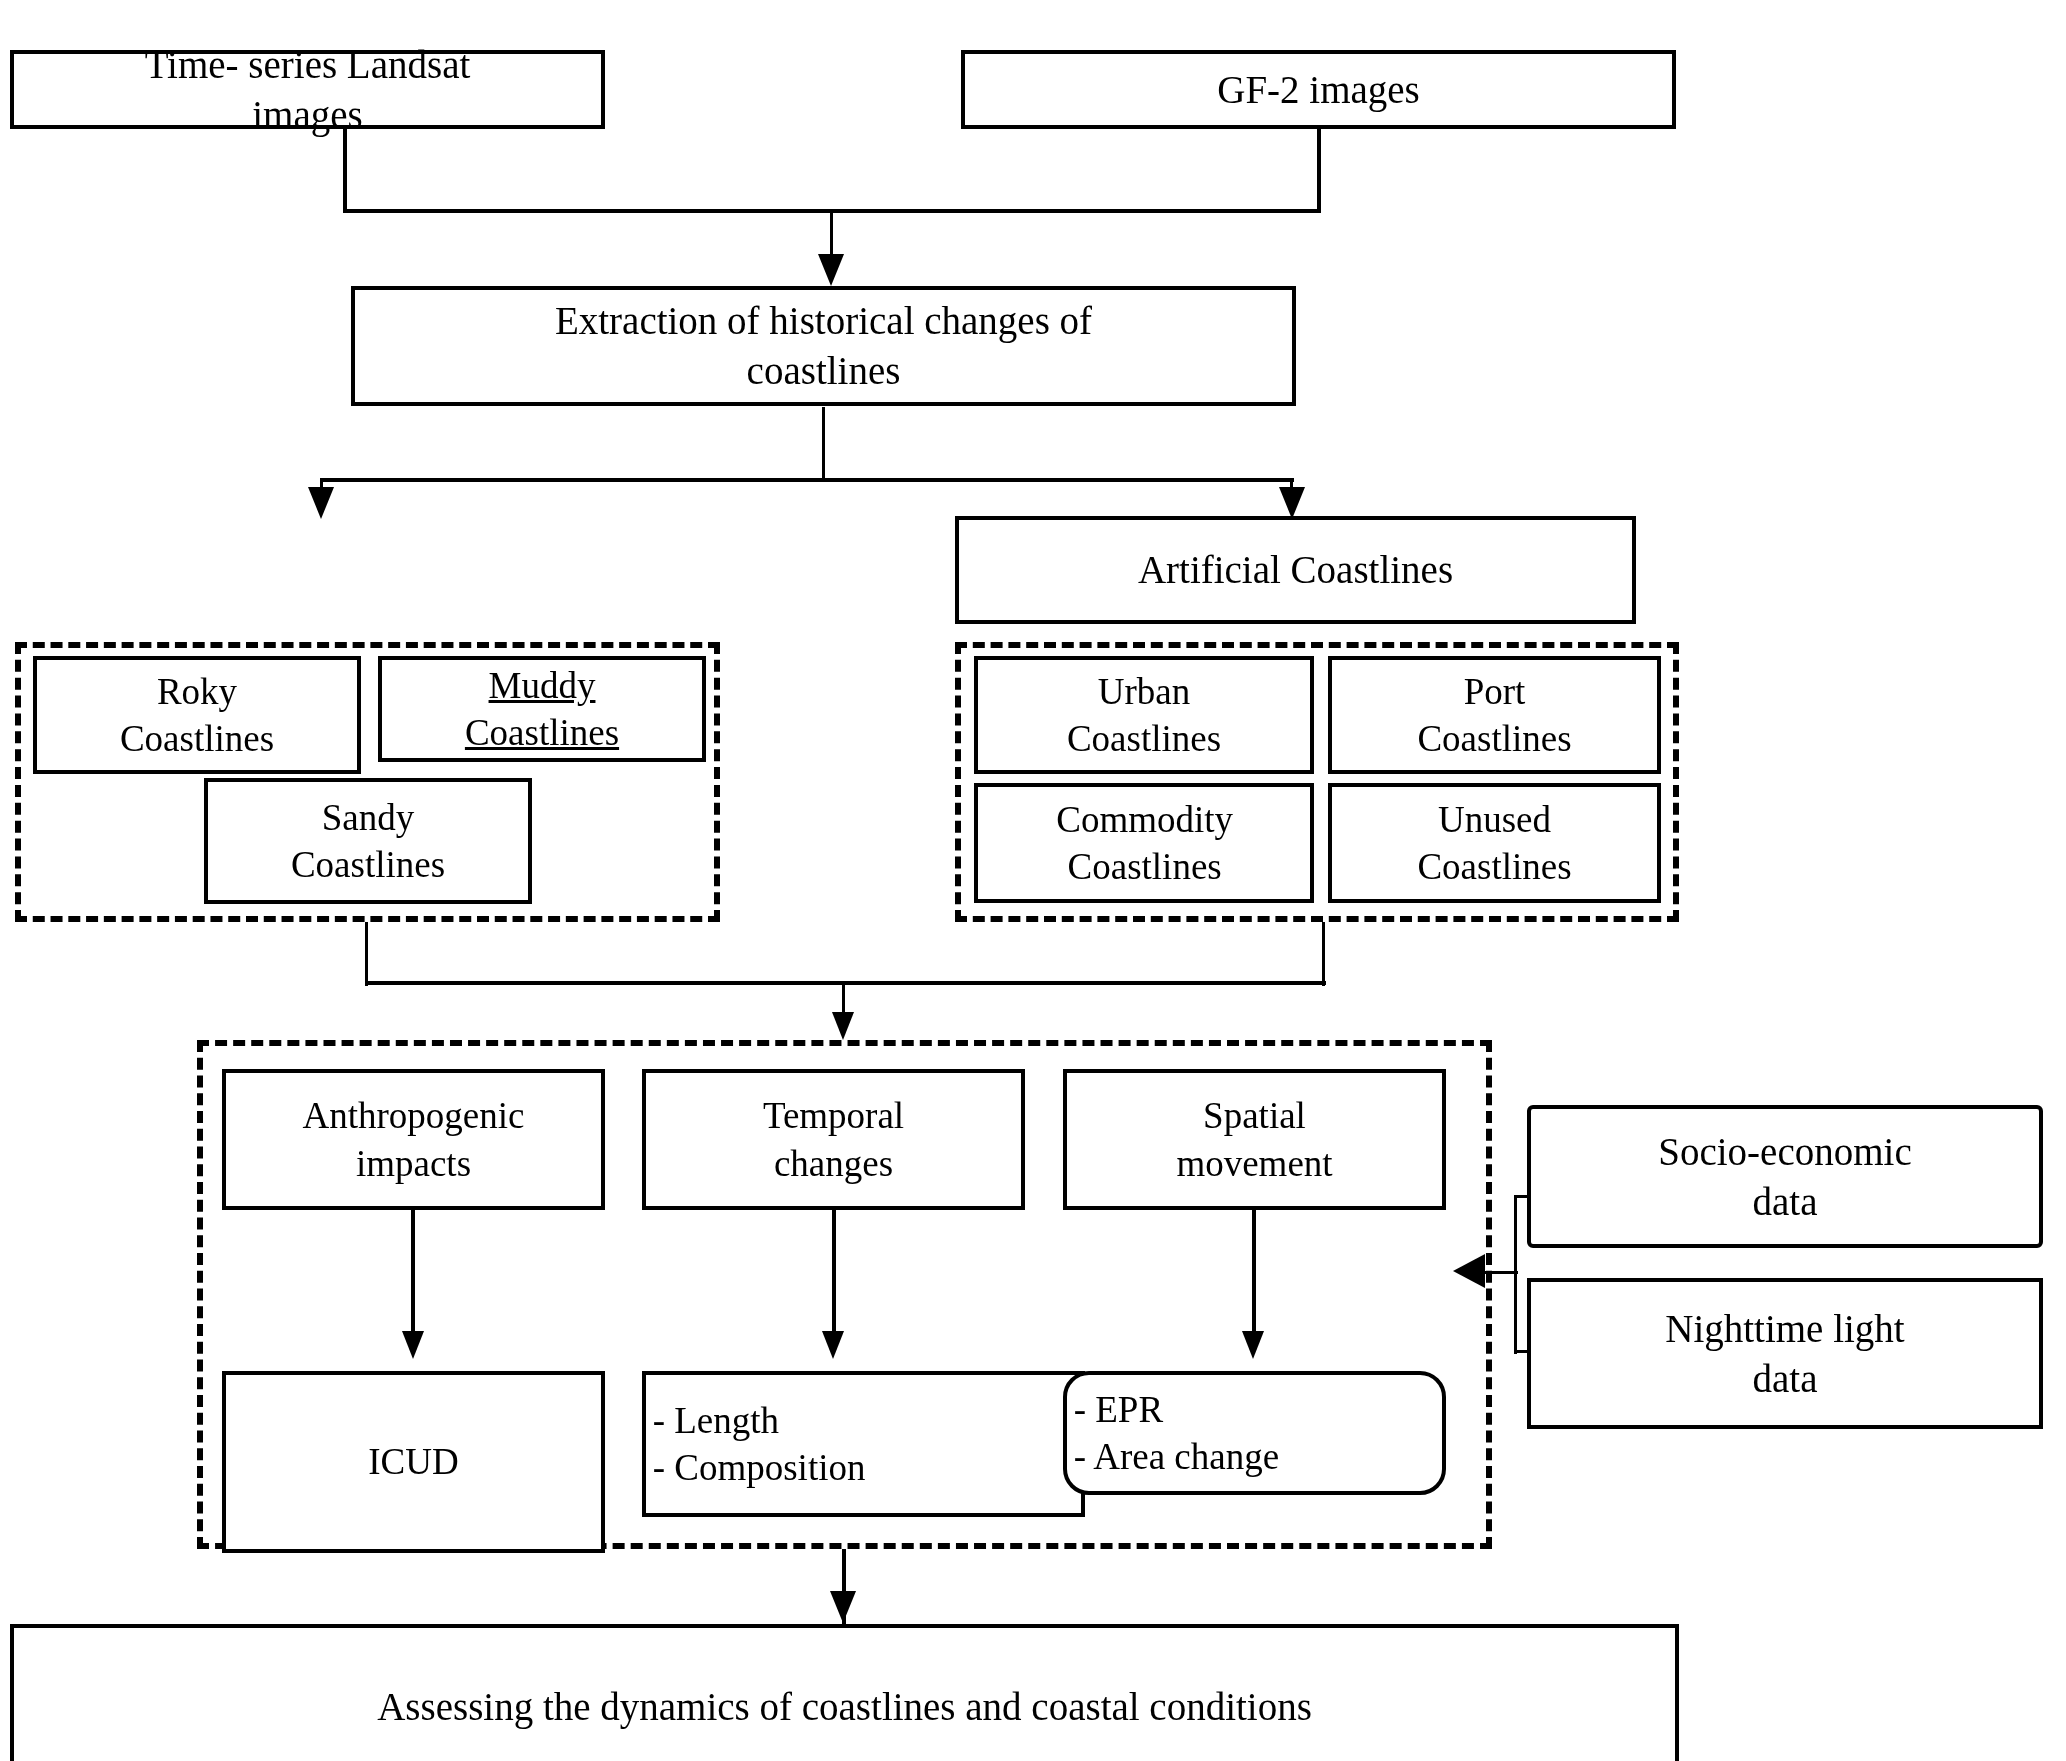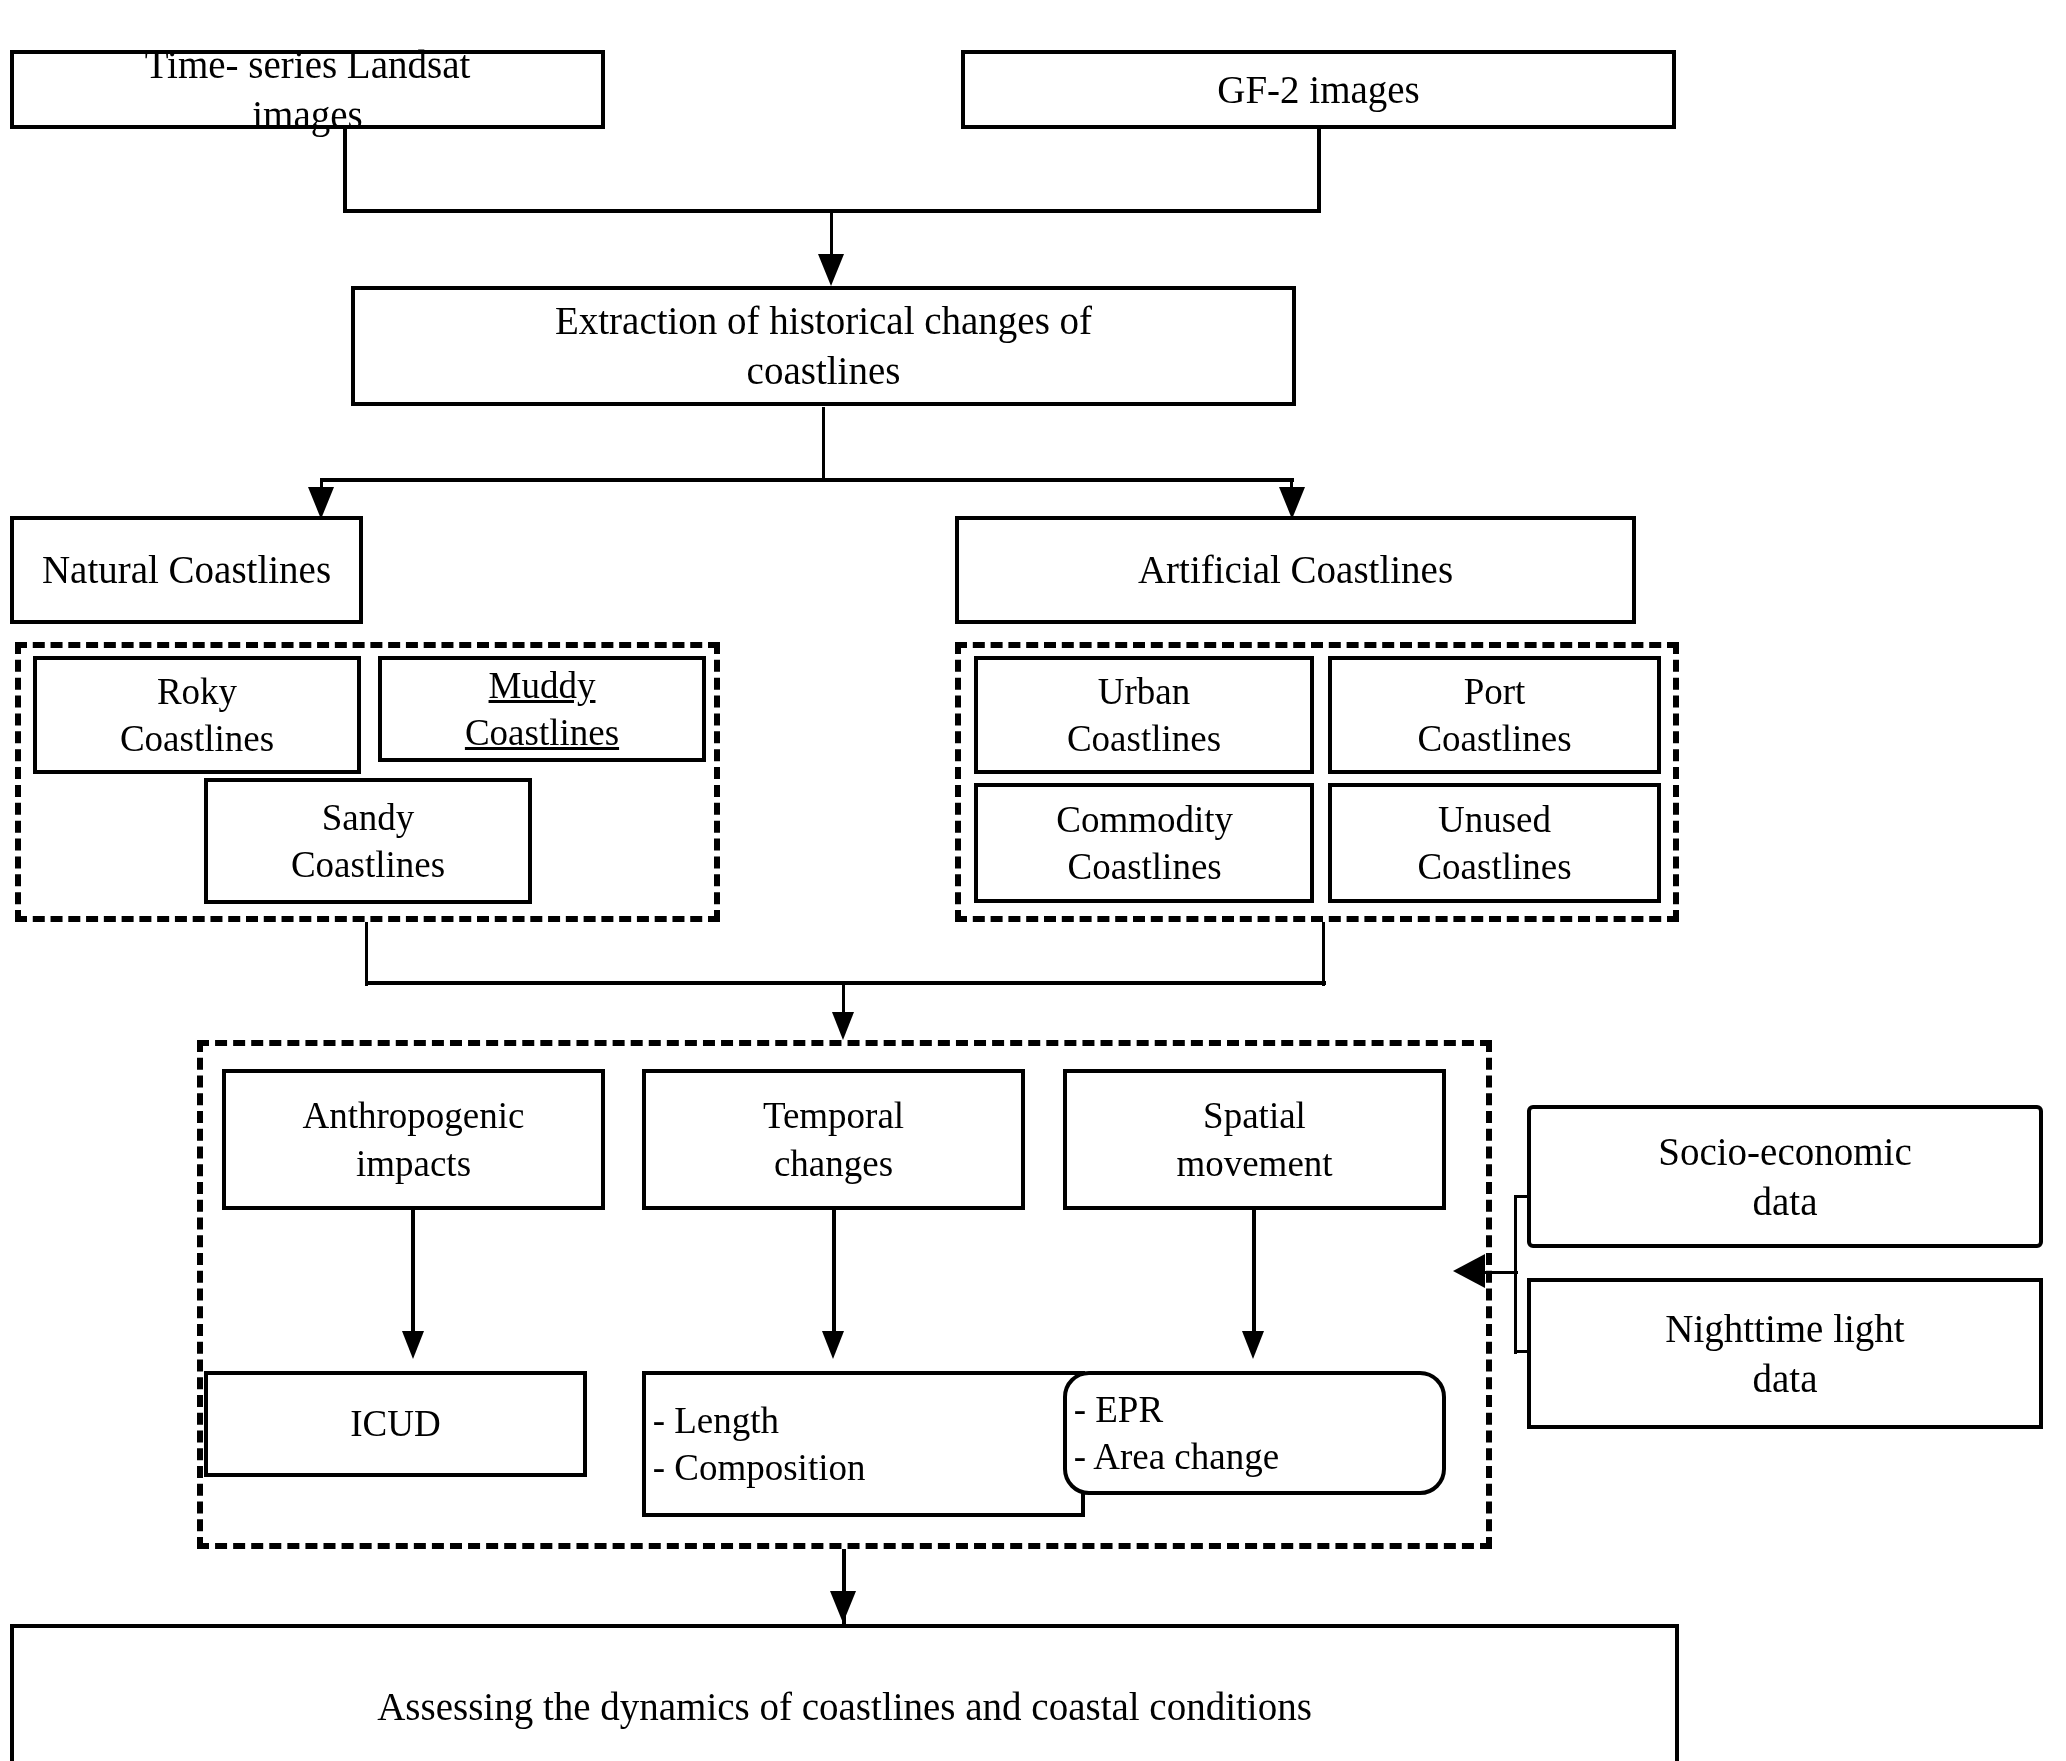--- a/index.html
+++ b/index.html
@@ -114,23 +114,20 @@
 coastlines</span>
   </div>
 
   <div class="vline thin" style="left:822px; top:367px; height:75px;"></div>
   <div class="hline" style="left:320px; top:438px; width:974px;"></div>
   <div class="vline thin" style="left:320px; top:438px; height:14.7px;"></div>
   <div class="vline thin" style="left:1290px; top:438px; height:14.7px;"></div>
   <div class="arrow-down" style="left:308px; top:447px;"></div>
   <div class="arrow-down" style="left:1279px; top:447px;"></div>
 
-  <div class="box fs-lg" style="left:10px; top:476px; width:353px; height:108px;">
-    <span class="txt">Natural Coastlines</span>
-  </div>
 
   <div class="box fs-lg" style="left:955px; top:476px; width:681px; height:108px;">
     <span class="txt">Artificial Coastlines</span>
   </div>
 
   <div class="dashbox" style="left:14.7px; top:602px; width:705px; height:280px;"></div>
 
   <div class="box fs-md" style="left:33px; top:616px; width:328px; height:118px;">
     <span class="txt">Roky
 Coastlines</span>
@@ -186,21 +183,21 @@
 
   <div class="vline" style="left:411px; top:1170px; height:137px;"></div>
   <div class="arrow-down small" style="left:402px; top:1291px;"></div>
 
   <div class="vline" style="left:832px; top:1170px; height:137px;"></div>
   <div class="arrow-down small" style="left:822px; top:1291px;"></div>
 
   <div class="vline" style="left:1252px; top:1170px; height:137px;"></div>
   <div class="arrow-down small" style="left:1242px; top:1291px;"></div>
 
-  <div class="box fs-md" style="left:204px; top:1331px; width:383px; height:106px;">
+  <div class="box fs-md" style="left:222px; top:1331px; width:383px; height:182px;">
     <span class="txt">ICUD</span>
   </div>
   <div class="box fs-md" style="left:642px; top:1331px; width:443px; height:146px;">
     <span class="txt bullets">- Length
 - Composition</span>
   </div>
   <div class="box fs-md" style="left:1063px; top:1331px; width:383px; height:124px;border-radius:26px;">
     <span class="txt bullets">- EPR
 - Area change</span>
   </div>

